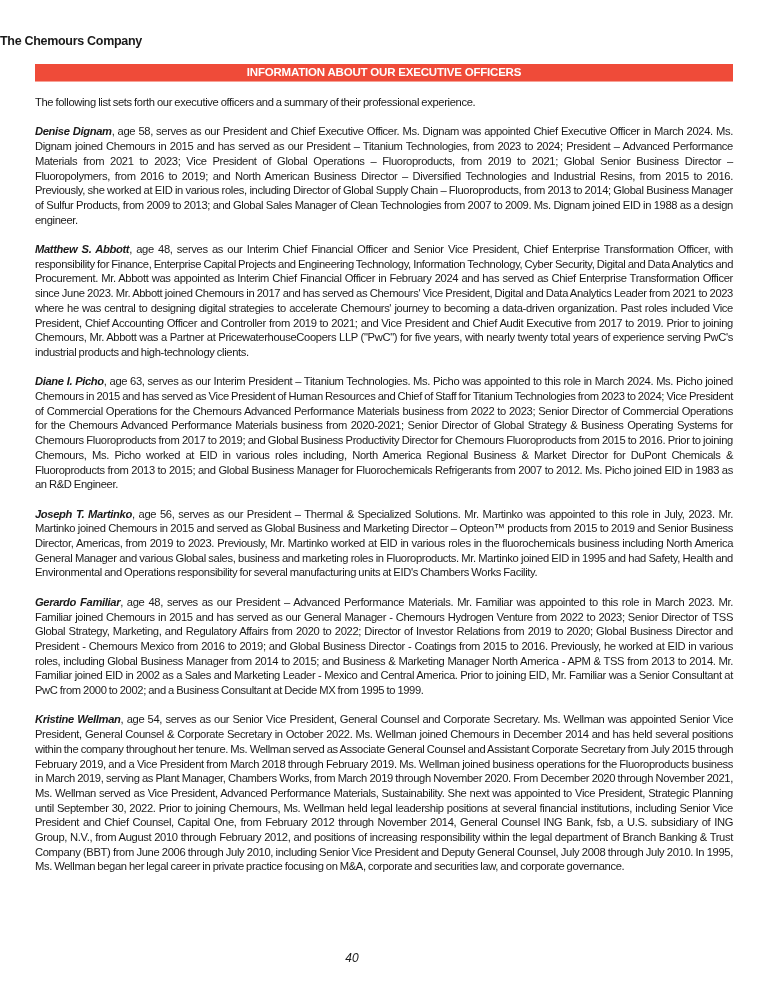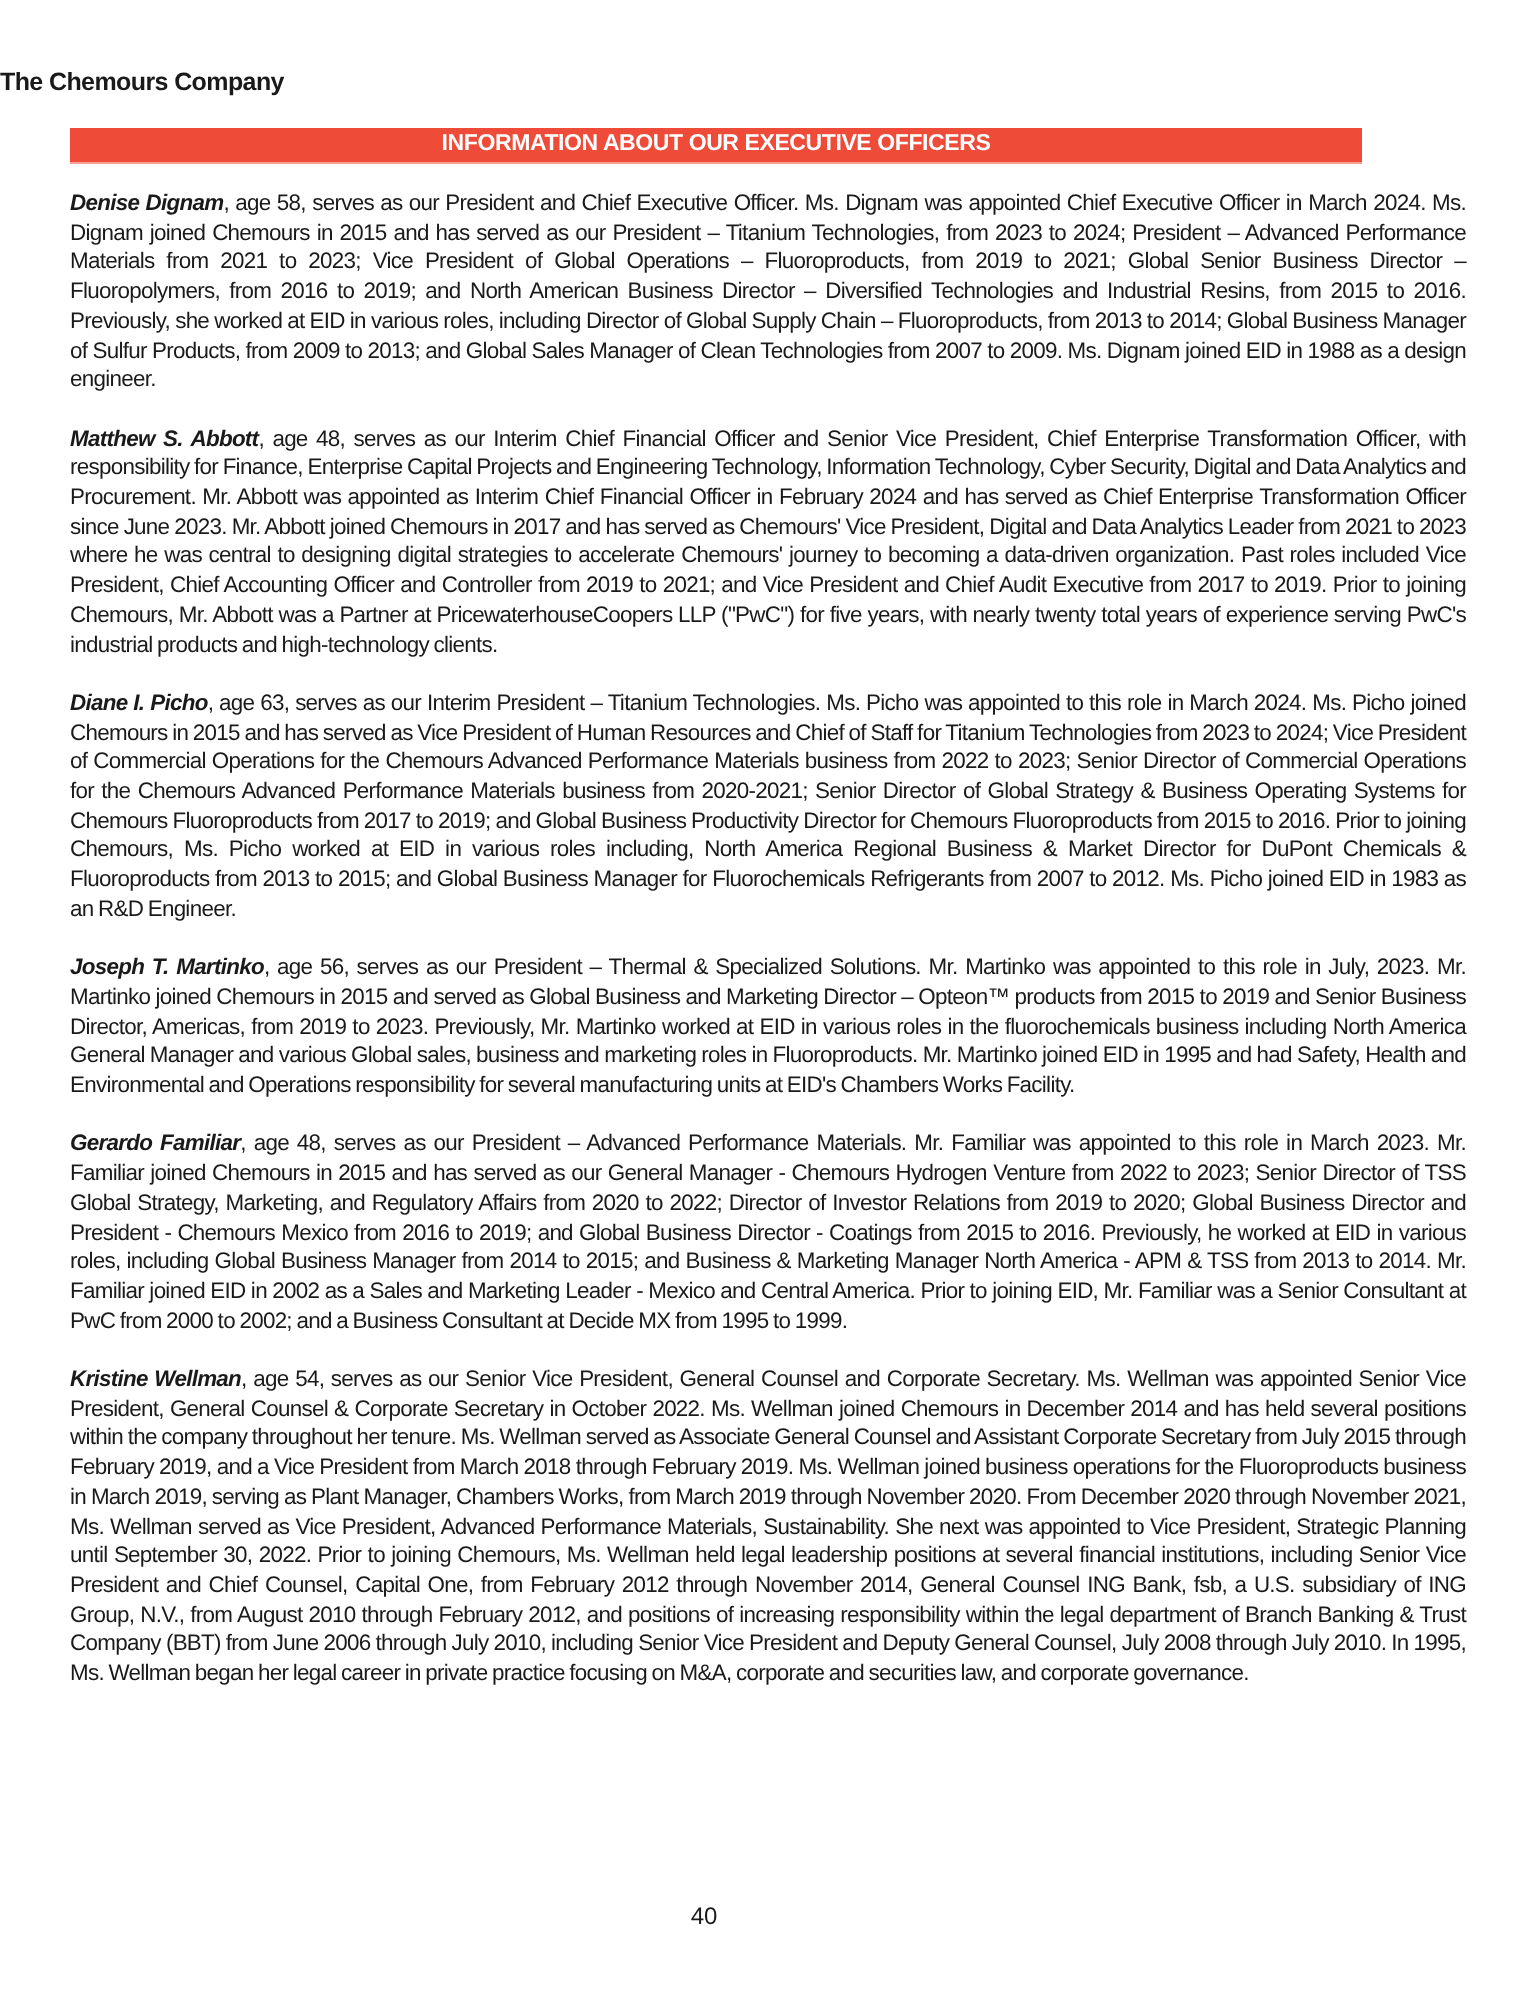--- a/index.html
+++ b/index.html
@@ -1,32 +1,33 @@
 <!DOCTYPE html>
 <html><head>
 <meta charset="utf-8">
 <style>
   html, body { margin: 0; padding: 0; background: #ffffff; }
   body { width: 768px; height: 1000px; position: relative; overflow: hidden; font-family: "Liberation Sans", sans-serif; color: #1a1a1a; }
   .page-header { position: absolute; top: 34px; left: 0; width: 768px; text-align: left; font-weight: bold; font-size: 12.5px; letter-spacing: -0.3px; }
-  .section-bar { position: absolute; top: 64px; left: 35px; width: 646px; height: 17px; background: #ef4b39; border-bottom: 1px solid #f7a196; color: #ffffff; font-weight: bold; font-size: 11.5px; text-align: center; line-height: 17px; letter-spacing: -0.2px; }
+  .section-bar { position: absolute; top: 64px; left: 35px; width: 698px; height: 17px; background: #ef4b39; border-bottom: 1px solid #f7a196; color: #ffffff; font-weight: bold; font-size: 11.5px; text-align: center; line-height: 17px; letter-spacing: -0.2px; }
   .content { position: absolute; top: 95px; left: 35px; width: 698px; font-size: 11.2px; line-height: 14.7px; letter-spacing: -0.35px; word-spacing: -0.5px; }
   .intro { margin: 0 0 14.7px 0; }
   .bio { margin: 0 0 14.7px 0; text-align: justify; }
   .bio .name { font-weight: bold; font-style: italic; }
-  .page-number { position: absolute; top: 951px; left: 0; width: 704px; text-align: center; font-size: 12px; }
+  .page-number { position: absolute; top: 951px; left: 0; width: 704px; text-align: center; font-size: 12px; font-style: italic; }
 </style>
 </head>
 <body>
 
 <div class="page-header">The Chemours Company</div>
 
 <div class="section-bar">INFORMATION ABOUT OUR EXECUTIVE OFFICERS</div>
 
 <div class="content">
+  <p class="intro">The following list sets forth our executive officers and a summary of their professional experience.</p>
 
   <p class="bio"><span class="name">Denise Dignam</span><span>, age 58, serves as our President and Chief Executive Officer. Ms. Dignam was appointed Chief Executive Officer in March 2024. Ms. Dignam joined Chemours in 2015 and has served as our President – Titanium Technologies, from 2023 to 2024; President – Advanced Performance Materials from 2021 to 2023; Vice President of Global Operations – Fluoroproducts, from 2019 to 2021; Global Senior Business Director – Fluoropolymers, from 2016 to 2019; and North American Business Director – Diversified Technologies and Industrial Resins, from 2015 to 2016. Previously, she worked at EID in various roles, including Director of Global Supply Chain – Fluoroproducts, from 2013 to 2014; Global Business Manager of Sulfur Products, from 2009 to 2013; and Global Sales Manager of Clean Technologies from 2007 to 2009. Ms. Dignam joined EID in 1988 as a design engineer.</span></p>
 
   <p class="bio"><span class="name">Matthew S. Abbott</span><span>, age 48, serves as our Interim Chief Financial Officer and Senior Vice President, Chief Enterprise Transformation Officer, with responsibility for Finance, Enterprise Capital Projects and Engineering Technology, Information Technology, Cyber Security, Digital and Data Analytics and Procurement. Mr. Abbott was appointed as Interim Chief Financial Officer in February 2024 and has served as Chief Enterprise Transformation Officer since June 2023. Mr. Abbott joined Chemours in 2017 and has served as Chemours' Vice President, Digital and Data Analytics Leader from 2021 to 2023 where he was central to designing digital strategies to accelerate Chemours' journey to becoming a data-driven organization. Past roles included Vice President, Chief Accounting Officer and Controller from 2019 to 2021; and Vice President and Chief Audit Executive from 2017 to 2019. Prior to joining Chemours, Mr. Abbott was a Partner at PricewaterhouseCoopers LLP ("PwC") for five years, with nearly twenty total years of experience serving PwC's industrial products and high-technology clients.</span></p>
 
   <p class="bio"><span class="name">Diane I. Picho</span><span>, age 63, serves as our Interim President – Titanium Technologies. Ms. Picho was appointed to this role in March 2024. Ms. Picho joined Chemours in 2015 and has served as Vice President of Human Resources and Chief of Staff for Titanium Technologies from 2023 to 2024; Vice President of Commercial Operations for the Chemours Advanced Performance Materials business from 2022 to 2023; Senior Director of Commercial Operations for the Chemours Advanced Performance Materials business from 2020-2021; Senior Director of Global Strategy &amp; Business Operating Systems for Chemours Fluoroproducts from 2017 to 2019; and Global Business Productivity Director for Chemours Fluoroproducts from 2015 to 2016. Prior to joining Chemours, Ms. Picho worked at EID in various roles including, North America Regional Business &amp; Market Director for DuPont Chemicals &amp; Fluoroproducts from 2013 to 2015; and Global Business Manager for Fluorochemicals Refrigerants from 2007 to 2012. Ms. Picho joined EID in 1983 as an R&amp;D Engineer.</span></p>
 
   <p class="bio"><span class="name">Joseph T. Martinko</span><span>, age 56, serves as our President – Thermal &amp; Specialized Solutions. Mr. Martinko was appointed to this role in July, 2023. Mr. Martinko joined Chemours in 2015 and served as Global Business and Marketing Director – Opteon™ products from 2015 to 2019 and Senior Business Director, Americas, from 2019 to 2023. Previously, Mr. Martinko worked at EID in various roles in the fluorochemicals business including North America General Manager and various Global sales, business and marketing roles in Fluoroproducts. Mr. Martinko joined EID in 1995 and had Safety, Health and Environmental and Operations responsibility for several manufacturing units at EID's Chambers Works Facility.</span></p>
 
   <p class="bio"><span class="name">Gerardo Familiar</span><span>, age 48, serves as our President – Advanced Performance Materials. Mr. Familiar was appointed to this role in March 2023. Mr. Familiar joined Chemours in 2015 and has served as our General Manager - Chemours Hydrogen Venture from 2022 to 2023; Senior Director of TSS Global Strategy, Marketing, and Regulatory Affairs from 2020 to 2022; Director of Investor Relations from 2019 to 2020; Global Business Director and President - Chemours Mexico from 2016 to 2019; and Global Business Director - Coatings from 2015 to 2016. Previously, he worked at EID in various roles, including Global Business Manager from 2014 to 2015; and Business &amp; Marketing Manager North America - APM &amp; TSS from 2013 to 2014. Mr. Familiar joined EID in 2002 as a Sales and Marketing Leader - Mexico and Central America. Prior to joining EID, Mr. Familiar was a Senior Consultant at PwC from 2000 to 2002; and a Business Consultant at Decide MX from 1995 to 1999.</span></p>

